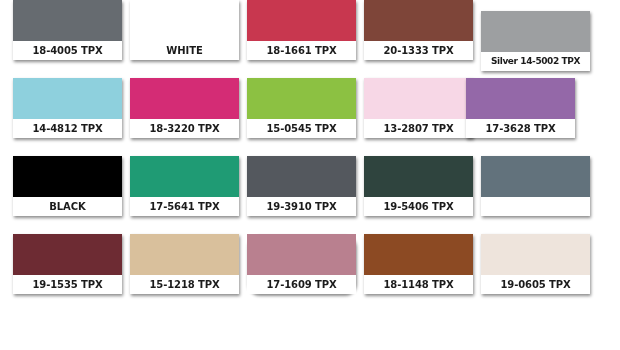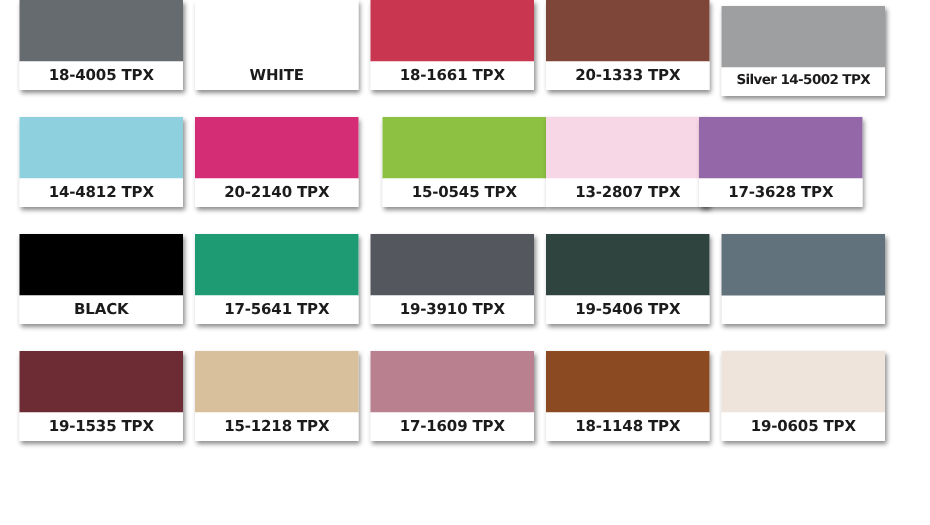--- a/index.html
+++ b/index.html
@@ -87,39 +87,39 @@
       <div class="swatch-label-band">
         <span class="swatch-label">18-1661 TPX</span>
       </div>
     </div>
     <div class="swatch-card" style="left: 364px; top: 0px;">
       <div class="swatch-color" style="background: rgb(126, 69, 57);"></div>
       <div class="swatch-label-band">
         <span class="swatch-label">20-1333 TPX</span>
       </div>
     </div>
-    <div class="swatch-card" style="left: 481px; top: 4px;">
+    <div class="swatch-card" style="left: 481px; top: 11px;">
       <div class="swatch-color" style="background: rgb(157, 159, 161);"></div>
       <div class="swatch-label-band">
         <span class="swatch-label tight">Silver 14-5002 TPX</span>
       </div>
     </div>
     <div class="swatch-card" style="left: 13px; top: 78px;">
       <div class="swatch-color" style="background: rgb(142, 208, 221);"></div>
       <div class="swatch-label-band">
         <span class="swatch-label">14-4812 TPX</span>
       </div>
     </div>
     <div class="swatch-card" style="left: 130px; top: 78px;">
       <div class="swatch-color" style="background: rgb(212, 44, 117);"></div>
       <div class="swatch-label-band">
-        <span class="swatch-label">20-2140 TPX</span>
+        <span class="swatch-label">18-3220 TPX</span>
       </div>
     </div>
-    <div class="swatch-card" style="left: 247px; top: 78px; margin-left: 8px;">
+    <div class="swatch-card" style="left: 247px; top: 78px;">
       <div class="swatch-color" style="background: rgb(140, 193, 66);"></div>
       <div class="swatch-label-band">
         <span class="swatch-label">15-0545 TPX</span>
       </div>
     </div>
     <div class="swatch-card" style="left: 364px; top: 78px;">
       <div class="swatch-color" style="background: rgb(247, 215, 230);"></div>
       <div class="swatch-label-band">
         <span class="swatch-label">13-2807 TPX</span>
       </div>
@@ -162,21 +162,21 @@
       <div class="swatch-label-band">
         <span class="swatch-label">19-1535 TPX</span>
       </div>
     </div>
     <div class="swatch-card" style="left: 130px; top: 234px;">
       <div class="swatch-color" style="background: rgb(217, 192, 156);"></div>
       <div class="swatch-label-band">
         <span class="swatch-label">15-1218 TPX</span>
       </div>
     </div>
-    <div class="swatch-card" style="left: 247px; top: 234px;">
+    <div class="swatch-card" style="left: 247px; top: 234px; border-radius: 12px;">
       <div class="swatch-color" style="background: rgb(185, 128, 143);"></div>
       <div class="swatch-label-band">
         <span class="swatch-label">17-1609 TPX</span>
       </div>
     </div>
     <div class="swatch-card" style="left: 364px; top: 234px;">
       <div class="swatch-color" style="background: rgb(140, 74, 35);"></div>
       <div class="swatch-label-band">
         <span class="swatch-label">18-1148 TPX</span>
       </div>

